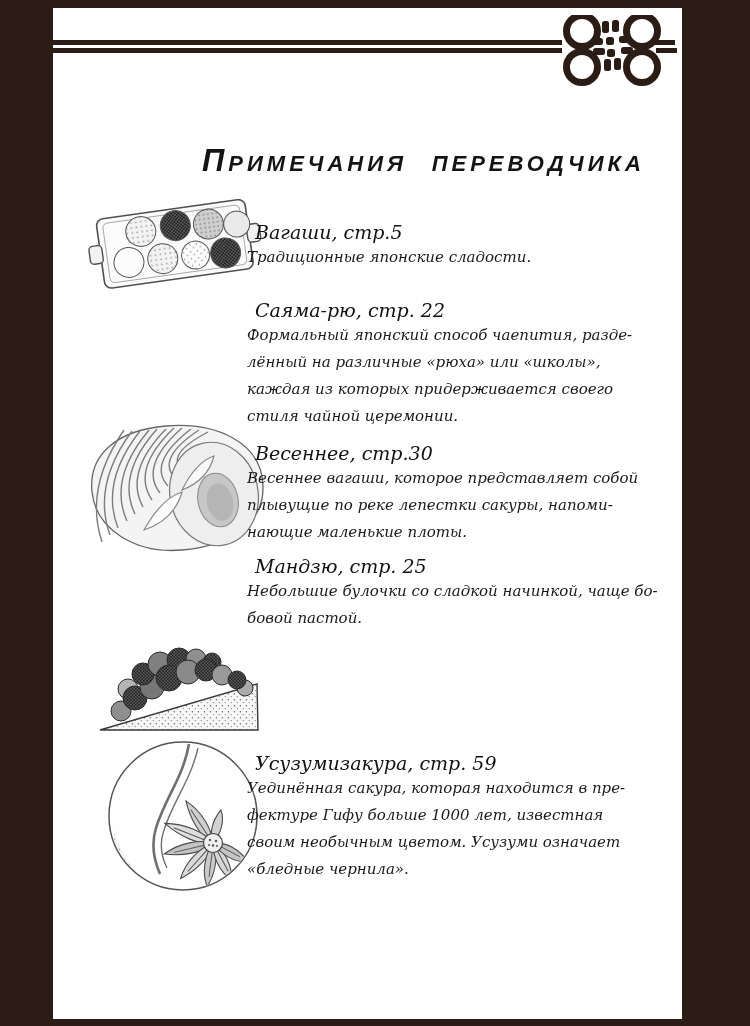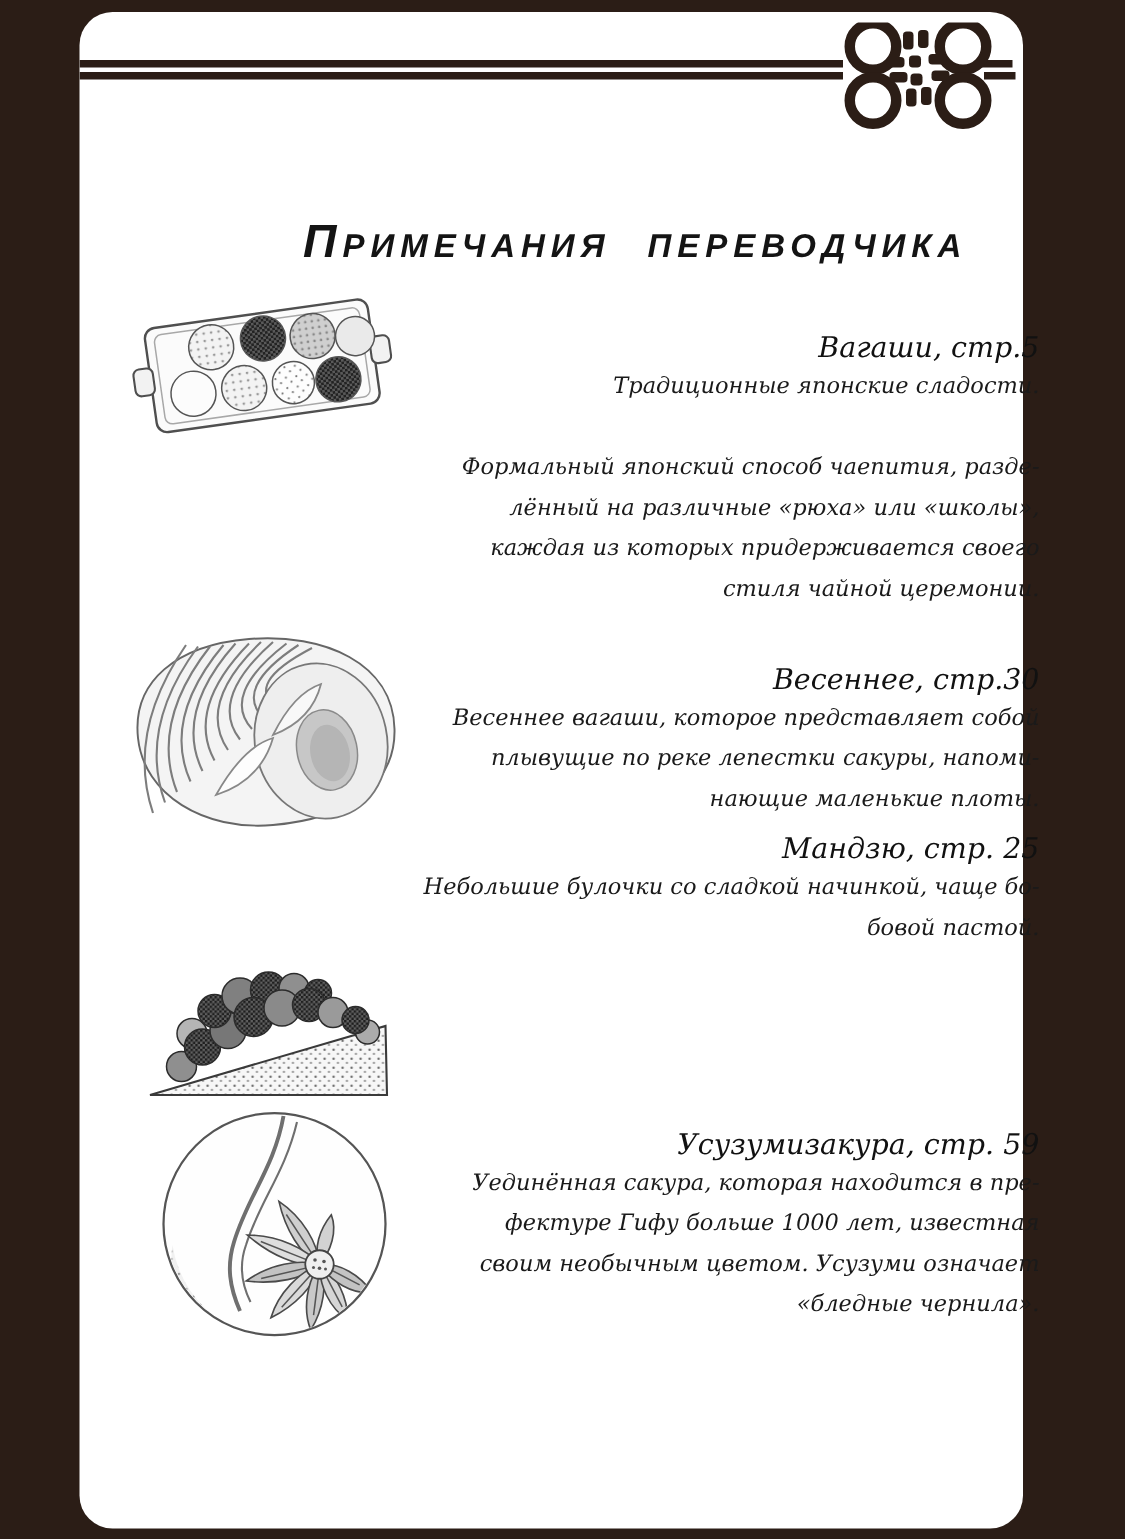--- a/index.html
+++ b/index.html
@@ -1,24 +1,24 @@
 <!DOCTYPE html>
 <html><head>
 <meta charset="utf-8">
 <style>
   html,body{margin:0;padding:0;background:#2b1d16;}
   .frame{position:relative;width:750px;height:1026px;background:#2b1d16;overflow:hidden;
          font-family:"DejaVu Serif", serif;}
-  .page{position:absolute;left:53px;top:8px;width:629px;height:1011px;background:#ffffff;border-radius:22px;}
+  .page{position:absolute;left:53px;top:8px;width:629px;height:1011px;background:#ffffff;}
   .ornament{position:absolute;left:0;top:7px;}
   .title{position:absolute;left:148px;top:112px;width:445px;text-align:center;
          font-family:"Liberation Sans", sans-serif;
          font-style:italic;font-weight:700;font-size:31px;color:#141414;
          font-variant:small-caps;letter-spacing:4px;word-spacing:12px;line-height:40px;}
-  .entry{position:absolute;left:180px;width:460px;color:#141414;text-align:right;}
+  .entry{position:absolute;left:192px;width:460px;color:#141414;}
   .entry .term{margin:0;padding-left:10px;font-size:19px;font-style:italic;font-weight:500;
                line-height:24px;color:#111;}
   .entry .desc{margin:0;padding-left:2px;font-size:15px;font-style:italic;line-height:27px;
                white-space:pre-line;color:#1a1a1a;}
   .illo{position:absolute;margin:0;line-height:0;}
   svg{display:block;}
 </style>
 </head>
 <body>
 
@@ -204,20 +204,21 @@
         </g>
       </svg>
     </figure>
 
     <section class="entry" style="top:212px;">
       <h2 class="term">Вагаши, стр.5</h2>
       <p class="desc">Традиционные японские сладости.</p>
     </section>
 
     <section class="entry" style="top:290px;">
+      <h2 class="term">Саяма-рю, стр. 22</h2>
       <p class="desc">Формальный японский способ чаепития, разде-
 лённый на различные «рюха» или «школы»,
 каждая из которых придерживается своего
 стиля чайной церемонии.</p>
     </section>
 
     <section class="entry" style="top:433px;">
       <h2 class="term">Весеннее, стр.30</h2>
       <p class="desc">Весеннее вагаши, которое представляет собой
 плывущие по реке лепестки сакуры, напоми-

